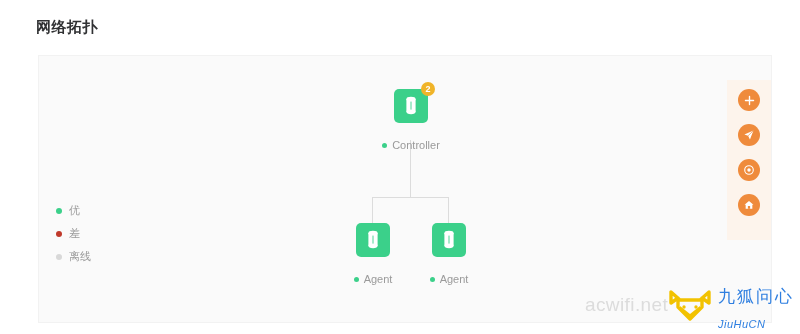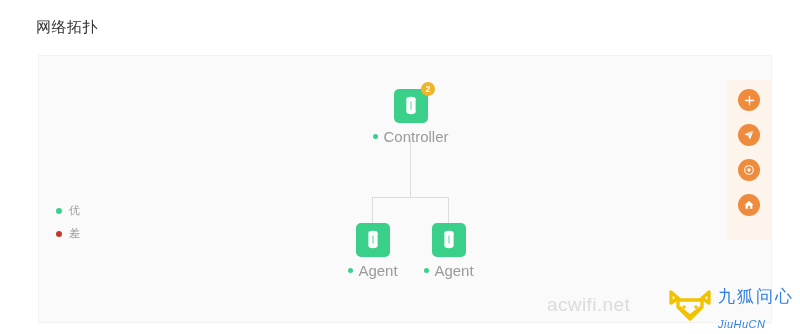--- a/index.html
+++ b/index.html
@@ -16,41 +16,41 @@
     height: 334px;
     background: #ffffff;
   }
 
   
   .page-title {
     position: absolute;
     left: 36px;
     top: 18px;
     font-size: 15px;
-    font-weight: normal;
+    font-weight: bold;
     color: #303133;
     letter-spacing: 0.5px;
   }
 
   
   .topo-panel {
     position: absolute;
     left: 38px;
     top: 55px;
     width: 734px;
     height: 268px;
     background: #fafafa;
     border: 1px solid #f2f2f2;
     overflow: hidden;
   }
 
   
   .watermark {
     position: absolute;
-    left: 508px;
+    left: 546px;
     top: 238px;
     font-size: 19px;
     color: #dcdcdc;
     letter-spacing: 0.4px;
     user-select: none;
   }
 
   
   .legend {
     position: absolute;
@@ -115,22 +115,22 @@
     height: 14px;
     border-radius: 50%;
     background: #f0b429;
     color: #ffffff;
     font-size: 9px;
     line-height: 14px;
     text-align: center;
     font-weight: bold;
   }
   .node-label {
-    margin-top: 5px;
-    font-size: 15px;
+    margin-top: 16px;
+    font-size: 11px;
     color: #9a9a9a;
     white-space: nowrap;
     display: flex;
     align-items: center;
     justify-content: center;
   }
   .node-label-dot {
     width: 5px;
     height: 5px;
     border-radius: 50%;
@@ -206,20 +206,24 @@
     <div class="watermark">acwifi.net</div>
 
     <div class="legend">
       <div class="legend-item">
         <span class="legend-dot" style="background:#3bd08a"></span>
         <span class="legend-label">优</span>
       </div>
       <div class="legend-item">
         <span class="legend-dot" style="background:#c0392b"></span>
         <span class="legend-label">差</span>
+      </div>
+      <div class="legend-item">
+        <span class="legend-dot" style="background:#d8d8d8"></span>
+        <span class="legend-label">离线</span>
       </div>
     </div>
 
     <div class="tree">
 
       <div class="edge" style="left:371px; top:84px; width:1px; height:57px;"></div>
       <div class="edge" style="left:333px; top:141px; width:77px; height:1px;"></div>
       <div class="edge" style="left:333px; top:141px; width:1px; height:26px;"></div>
       <div class="edge" style="left:409px; top:141px; width:1px; height:26px;"></div>
 

